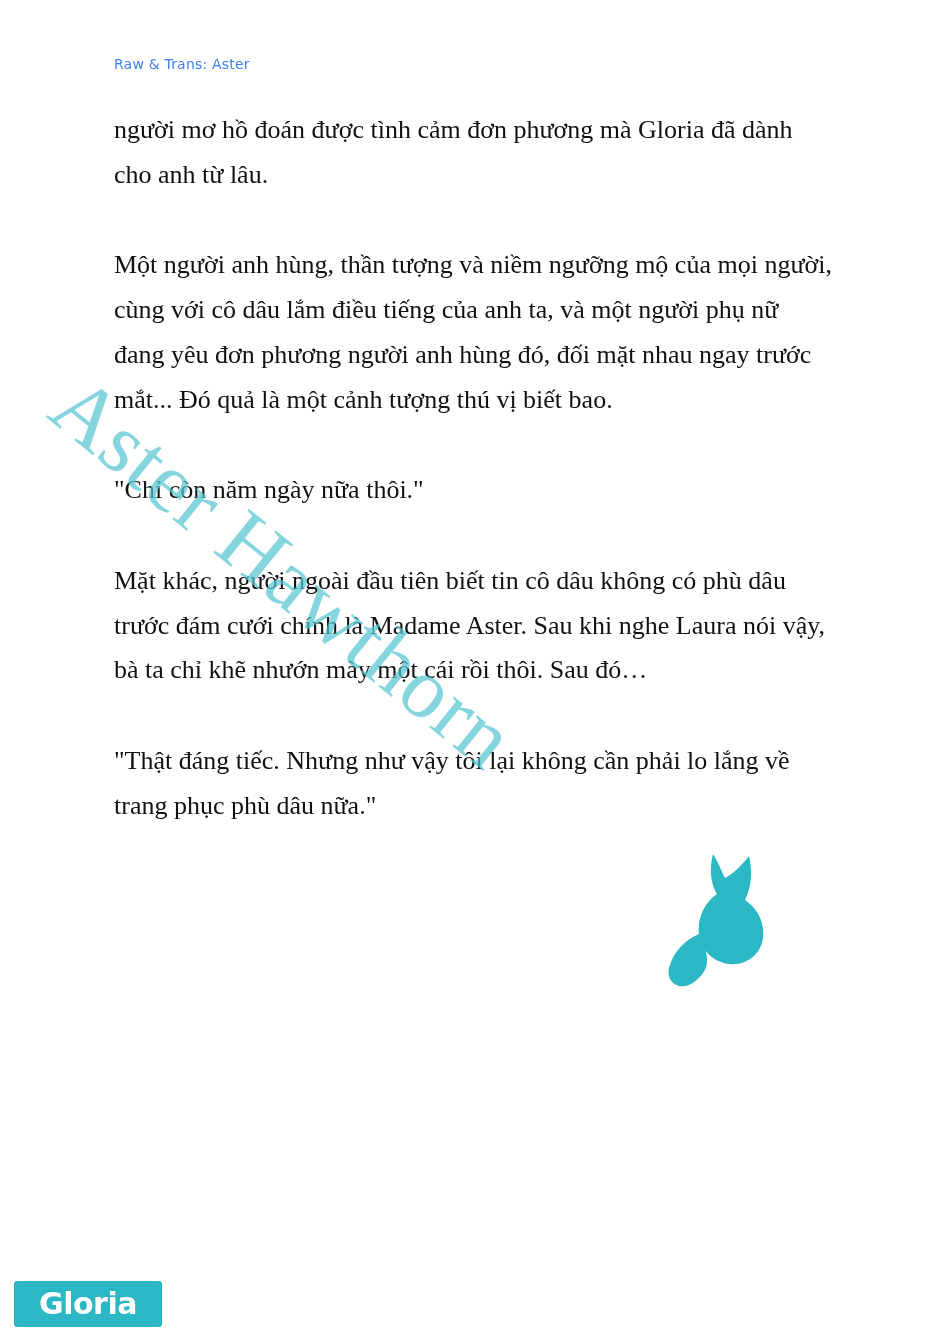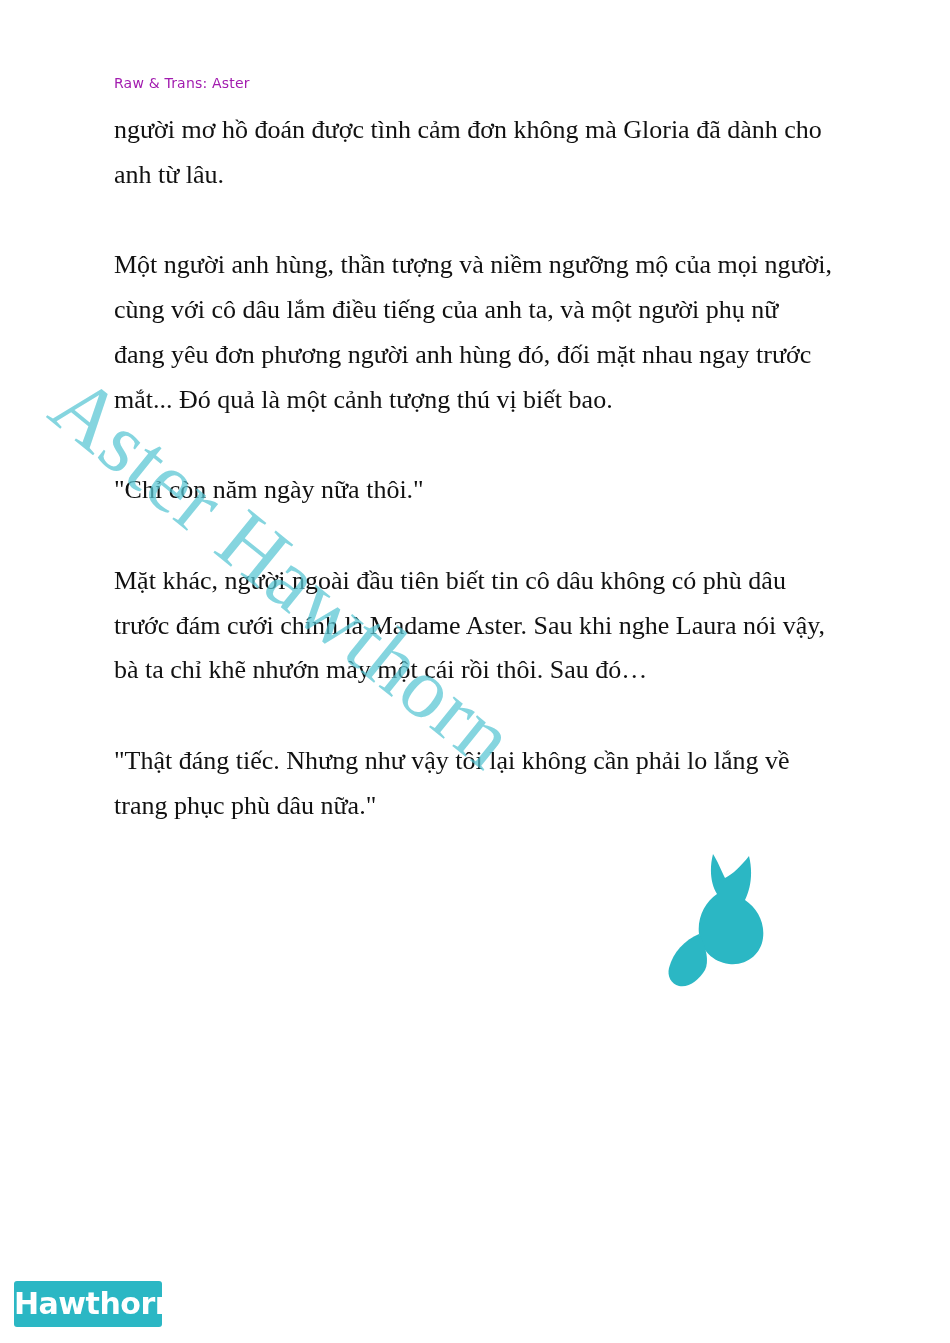--- a/index.html
+++ b/index.html
@@ -21,24 +21,23 @@
     background: #ffffff;
   }
 
   
   .credit {
     position: absolute;
     top: 56px;
     left: 114px;
     font-family: "DejaVu Sans", sans-serif;
     font-size: 14px;
-    color: #a21caf;
+    color: #3b82f6;
     letter-spacing: 0.2px;
     white-space: nowrap;
-    margin-top: 19px;
   }
 
   
   .content {
     position: absolute;
     top: 108px;
     left: 114px;
     width: 720px;
     font-family: "Liberation Serif", serif;
     font-size: 26px;
@@ -120,21 +119,21 @@
   }
 </style>
 </head>
 <body>
 
 <div id="page">
 
   <div class="credit">Raw &amp; Trans: Aster</div>
 
   <div class="content">
-    <p class="para">người mơ hồ đoán được tình cảm đơn không mà Gloria đã dành cho anh từ lâu.</p>
+    <p class="para">người mơ hồ đoán được tình cảm đơn phương mà Gloria đã dành cho anh từ lâu.</p>
     <p class="para">Một người anh hùng, thần tượng và niềm ngưỡng mộ của mọi người, cùng với cô dâu lắm điều tiếng của anh ta, và một người phụ nữ đang yêu đơn phương người anh hùng đó, đối mặt nhau ngay trước mắt... Đó quả là một cảnh tượng thú vị biết bao.</p>
     <p class="para">"Chỉ còn năm ngày nữa thôi."</p>
     <p class="para">Mặt khác, người ngoài đầu tiên biết tin cô dâu không có phù dâu trước đám cưới chính là Madame Aster. Sau khi nghe Laura nói vậy, bà ta chỉ khẽ nhướn mày một cái rồi thôi. Sau đó…</p>
     <p class="para">"Thật đáng tiếc. Nhưng như vậy tôi lại không cần phải lo lắng về trang phục phù dâu nữa."</p>
   </div>
 
   <div class="watermark">
     <div class="watermark-text">Aster Hawthorn</div>
   </div>
 
@@ -143,16 +142,16 @@
       <g fill="#2bb7c4">
         <path d="M58 6 C54 22 56 36 62 46 C50 54 42 70 44 86 C46 102 58 114 74 116 C92 118 106 106 108 90 C110 74 102 60 90 52 C96 40 98 24 94 8 C86 18 78 26 70 30 C66 22 62 12 58 6 Z"></path>
         <path d="M44 86 C30 92 18 104 14 120 C12 128 16 136 24 138 C34 140 44 132 50 122 C54 114 52 100 44 86 Z"></path>
         <ellipse cx="80" cy="62" rx="26" ry="14" fill="#ffffff" opacity="0.0"></ellipse>
       </g>
     </svg>
   </div>
 
   <div class="footer-logo">
     <div class="logo-box"></div>
-    <div class="logo-text">Hawthorn</div>
+    <div class="logo-text">Gloria</div>
   </div>
 
 </div>
 
 </body></html>

